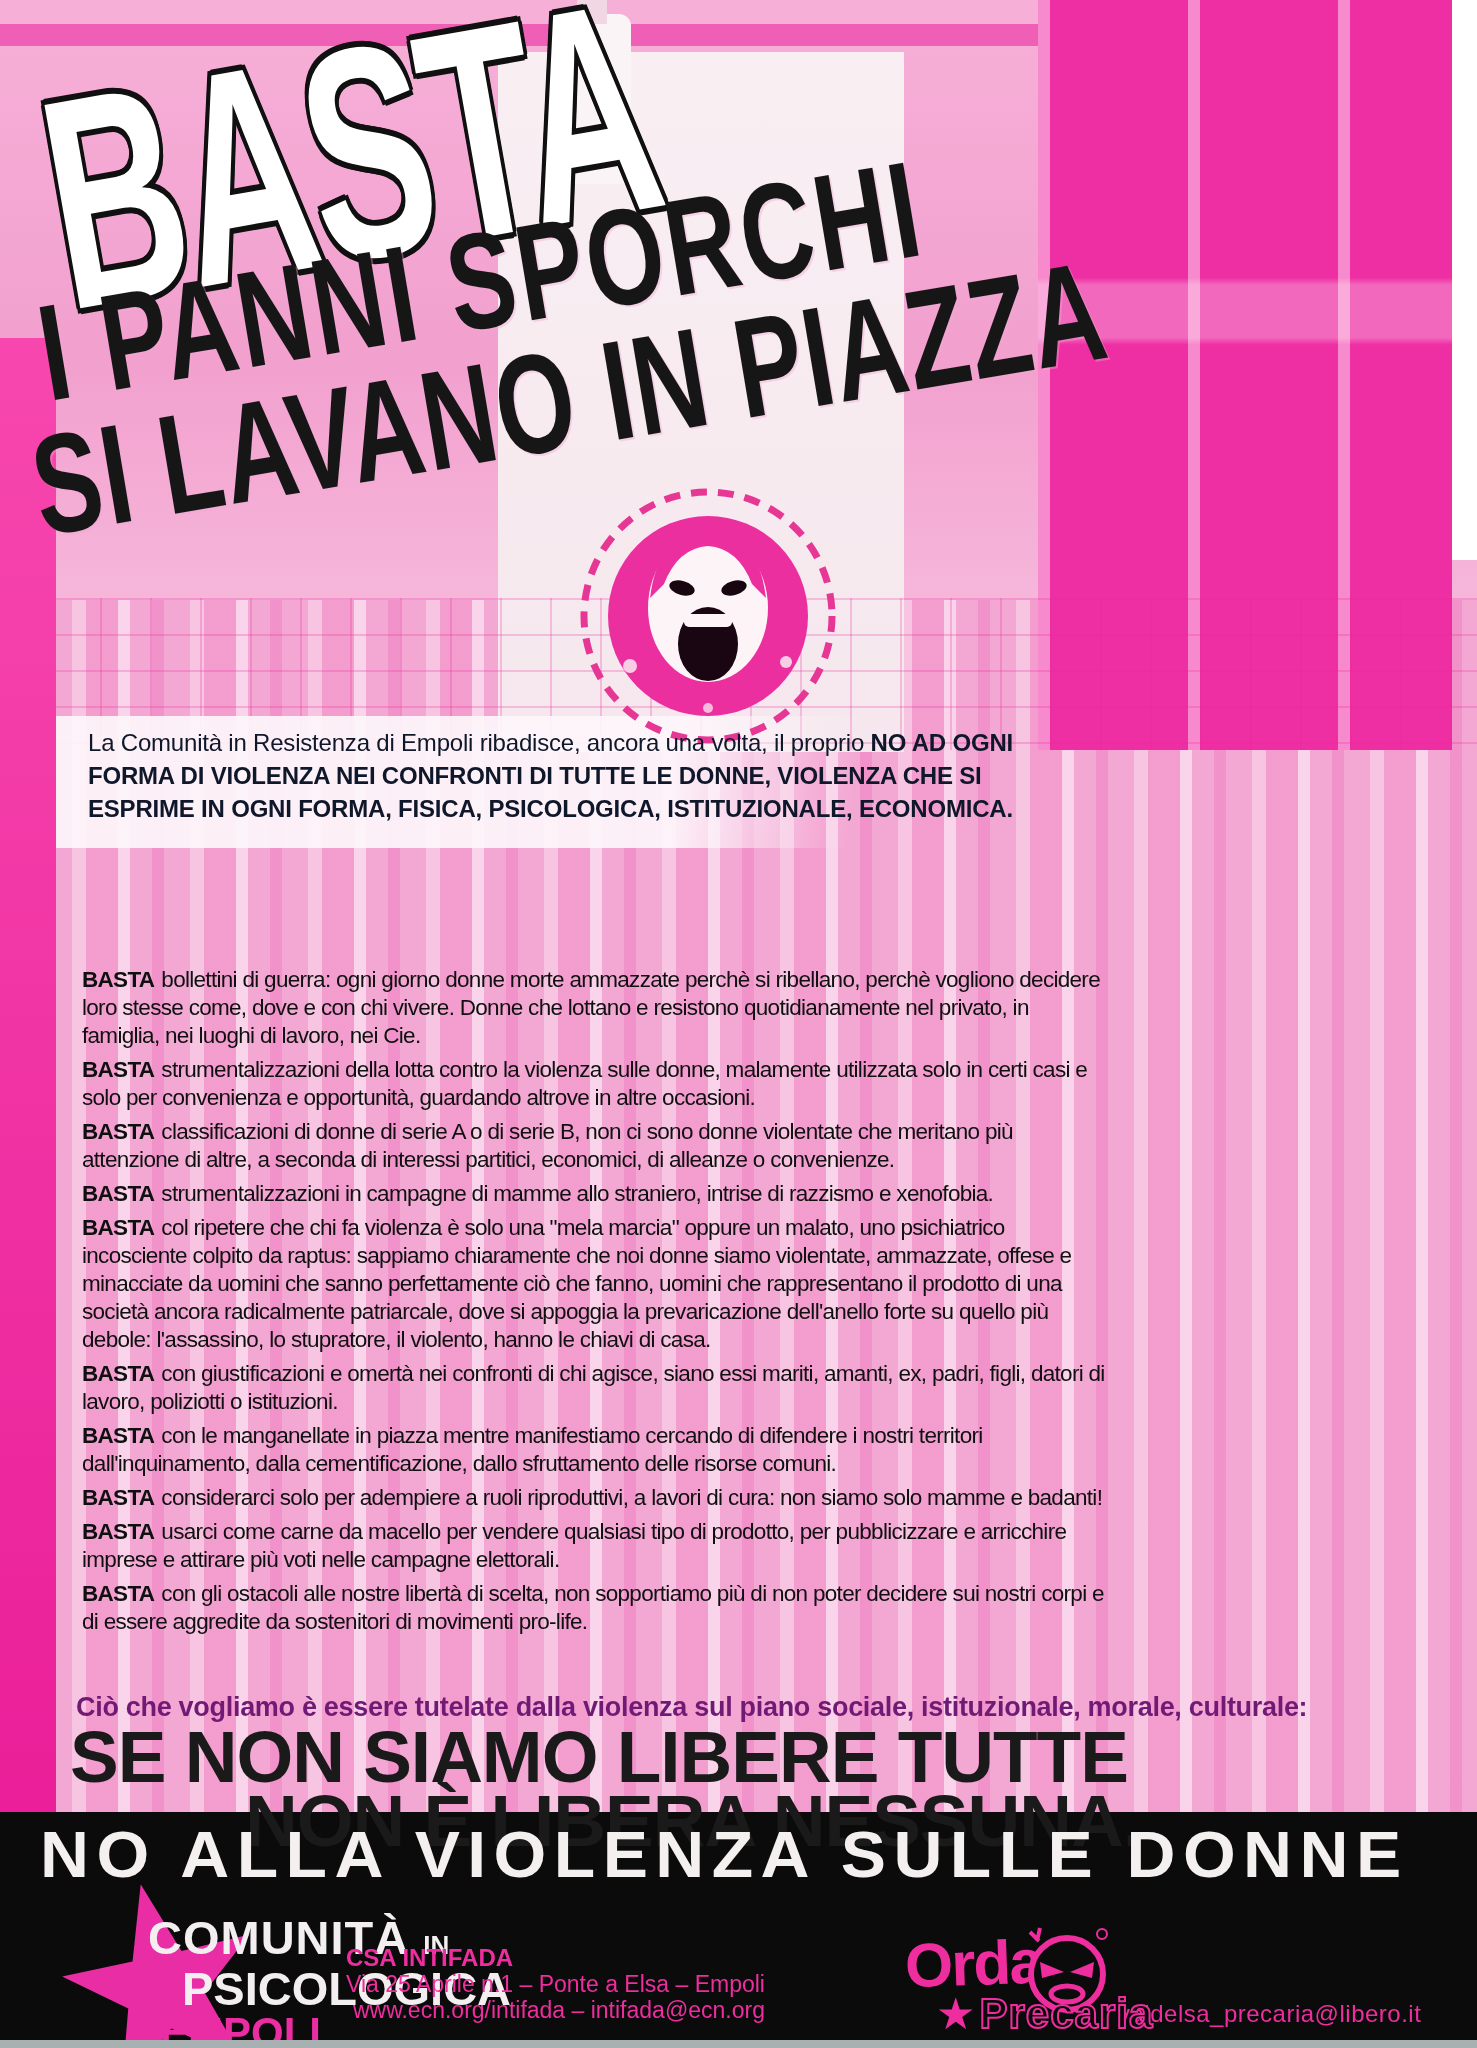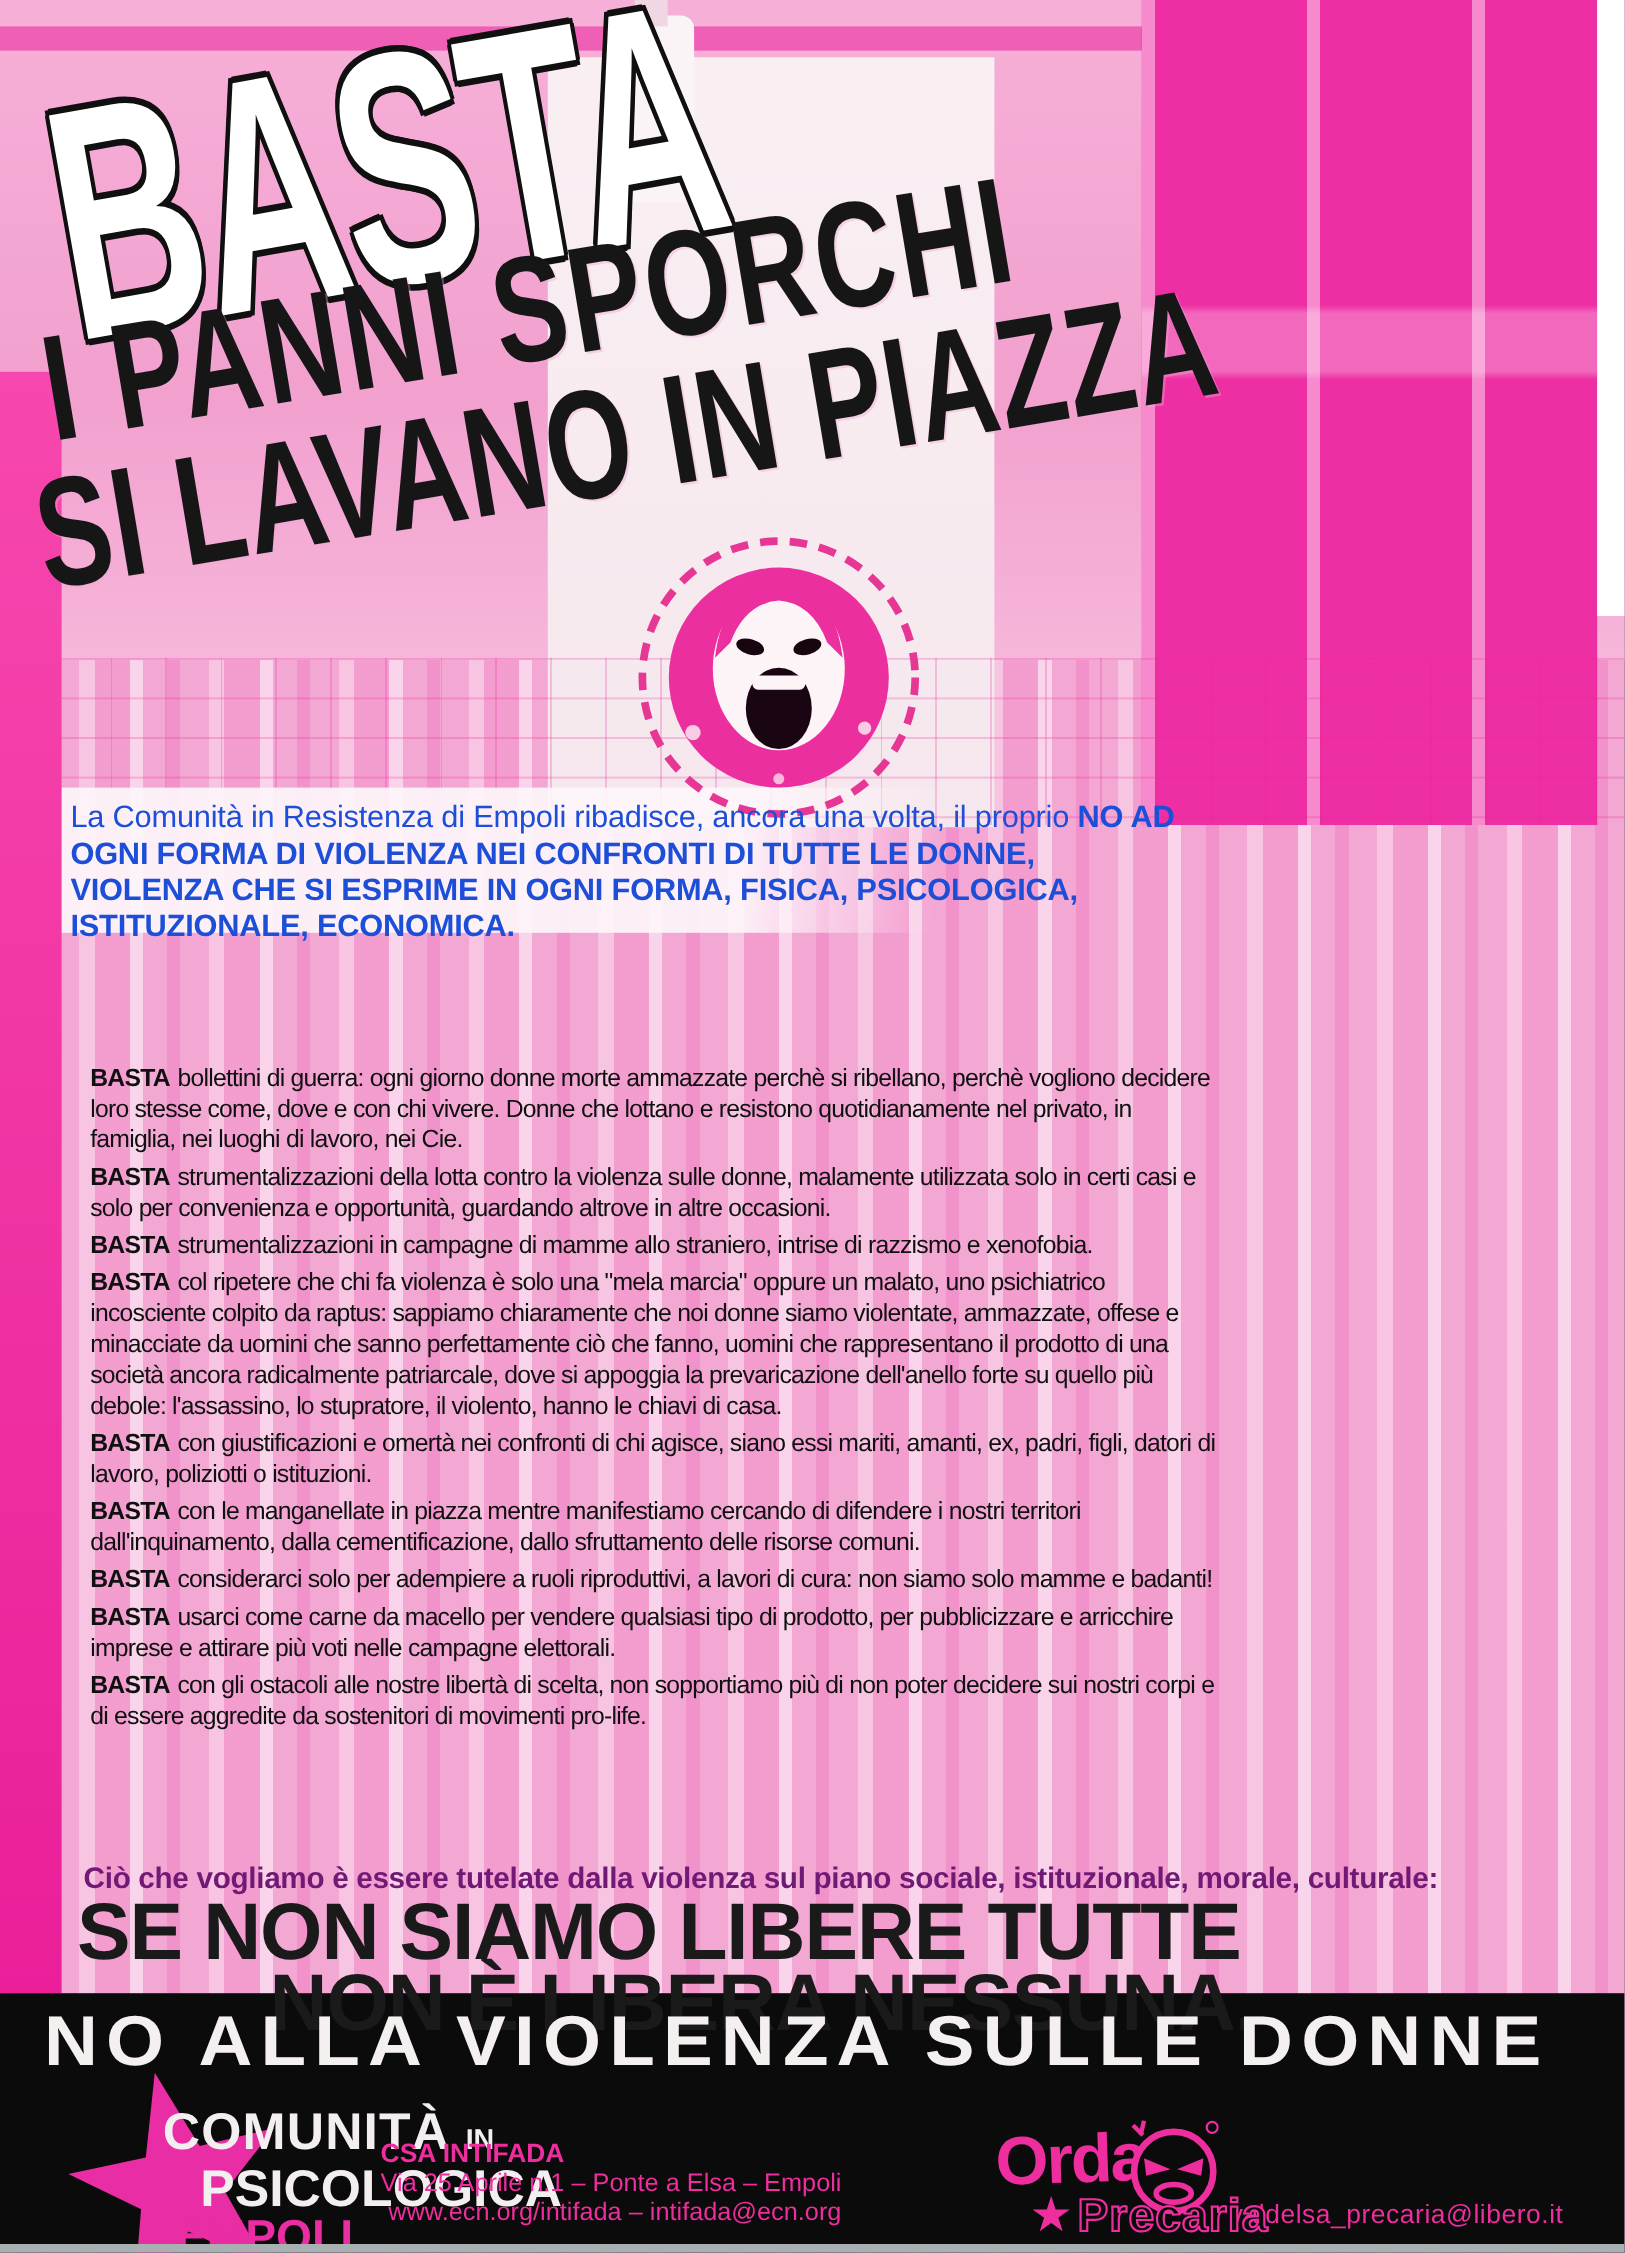--- a/index.html
+++ b/index.html
@@ -42,22 +42,22 @@
       5px 5px #101010,-5px 5px #101010,5px -5px #101010,-5px -5px #101010;}
   .subtitle{z-index:5;font-weight:bold;color:#161616;white-space:nowrap;transform-origin:0 100%;
     text-shadow:2px 2px 0 rgba(243,168,212,.4);}
   .subtitle-1{left:52px;top:300px;font-size:122px;line-height:122px;letter-spacing:4px;
     transform:rotate(-9.5deg) scale(.82,1.12);}
   .subtitle-2{left:46px;top:432px;font-size:126px;line-height:126px;letter-spacing:2px;
     transform:rotate(-9.5deg) scale(.80,1.12);}
   .scream{left:560px;top:486px;z-index:4;}
 
   
-  .intro{left:64px;top:726px;width:1004px;z-index:5;font-size:28px;line-height:33px;
-    color:#1d4ed8;letter-spacing:-.2px;}
+  .intro{left:88px;top:726px;width:1004px;z-index:5;font-size:24px;line-height:33px;
+    color:#0f172a;letter-spacing:-.2px;}
   .intro strong{font-weight:bold;}
   .manifesto{left:70px;top:836px;width:1045px;z-index:5;font-size:37px;line-height:45px;
     font-weight:bold;color:#1b1b1b;letter-spacing:.5px;word-spacing:10px;
     text-shadow:1px 1px 0 rgba(244,170,210,.6);}
 
   
   .demands{left:76px;top:960px;width:1040px;z-index:5;font-size:22.5px;line-height:28px;
     color:#101010;letter-spacing:-.7px;}
   .demands p{margin:6px;}
   .demands strong{margin-right:7px;}
@@ -131,20 +131,21 @@
 
   <div class="abs intro">
     <span>La Comunità in Resistenza di Empoli ribadisce, ancora una volta, il proprio</span>
     <strong>NO AD OGNI FORMA DI VIOLENZA NEI CONFRONTI DI TUTTE LE DONNE, VIOLENZA CHE SI ESPRIME IN OGNI FORMA, FISICA, PSICOLOGICA, ISTITUZIONALE, ECONOMICA.</strong>
   </div>
 
 
   <div class="abs demands">
     <p><strong>BASTA</strong><span>bollettini di guerra: ogni giorno donne morte ammazzate perchè si ribellano, perchè vogliono decidere loro stesse come, dove e con chi vivere. Donne che lottano e resistono quotidianamente nel privato, in famiglia, nei luoghi di lavoro, nei Cie.</span></p>
     <p><strong>BASTA</strong><span>strumentalizzazioni della lotta contro la violenza sulle donne, malamente utilizzata solo in certi casi e solo per convenienza e opportunità, guardando altrove in altre occasioni.</span></p>
+    <p><strong>BASTA</strong><span>classificazioni di donne di serie A o di serie B, non ci sono donne violentate che meritano più attenzione di altre, a seconda di interessi partitici, economici, di alleanze o convenienze.</span></p>
     <p><strong>BASTA</strong><span>strumentalizzazioni in campagne di mamme allo straniero, intrise di razzismo e xenofobia.</span></p>
     <p><strong>BASTA</strong><span>col ripetere che chi fa violenza è solo una "mela marcia" oppure un malato, uno psichiatrico incosciente colpito da raptus: sappiamo chiaramente che noi donne siamo violentate, ammazzate, offese e minacciate da uomini che sanno perfettamente ciò che fanno, uomini che rappresentano il prodotto di una società ancora radicalmente patriarcale, dove si appoggia la prevaricazione dell'anello forte su quello più debole: l'assassino, lo stupratore, il violento, hanno le chiavi di casa.</span></p>
     <p><strong>BASTA</strong><span>con giustificazioni e omertà nei confronti di chi agisce, siano essi mariti, amanti, ex, padri, figli, datori di lavoro, poliziotti o istituzioni.</span></p>
     <p><strong>BASTA</strong><span>con le manganellate in piazza mentre manifestiamo cercando di difendere i nostri territori dall'inquinamento, dalla cementificazione, dallo sfruttamento delle risorse comuni.</span></p>
     <p><strong>BASTA</strong><span>considerarci solo per adempiere a ruoli riproduttivi, a lavori di cura: non siamo solo mamme e badanti!</span></p>
     <p><strong>BASTA</strong><span>usarci come carne da macello per vendere qualsiasi tipo di prodotto, per pubblicizzare e arricchire imprese e attirare più voti nelle campagne elettorali.</span></p>
     <p><strong>BASTA</strong><span>con gli ostacoli alle nostre libertà di scelta, non sopportiamo più di non poter decidere sui nostri corpi e di essere aggredite da sostenitori di movimenti pro-life.</span></p>
   </div>
 
   <div class="abs closing">Ciò che vogliamo è essere tutelate dalla violenza sul piano sociale, istituzionale, morale, culturale:</div>

